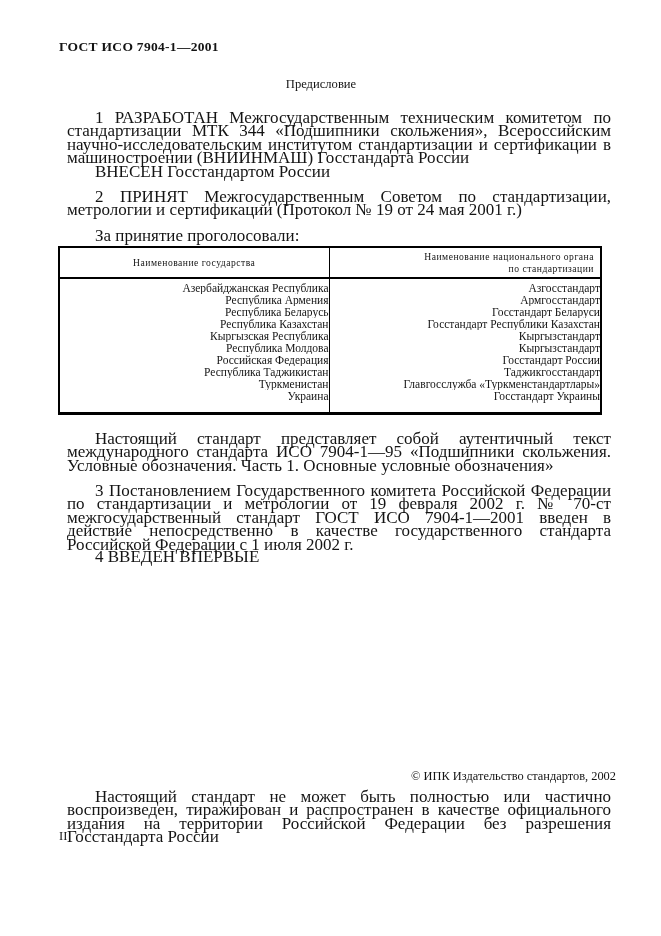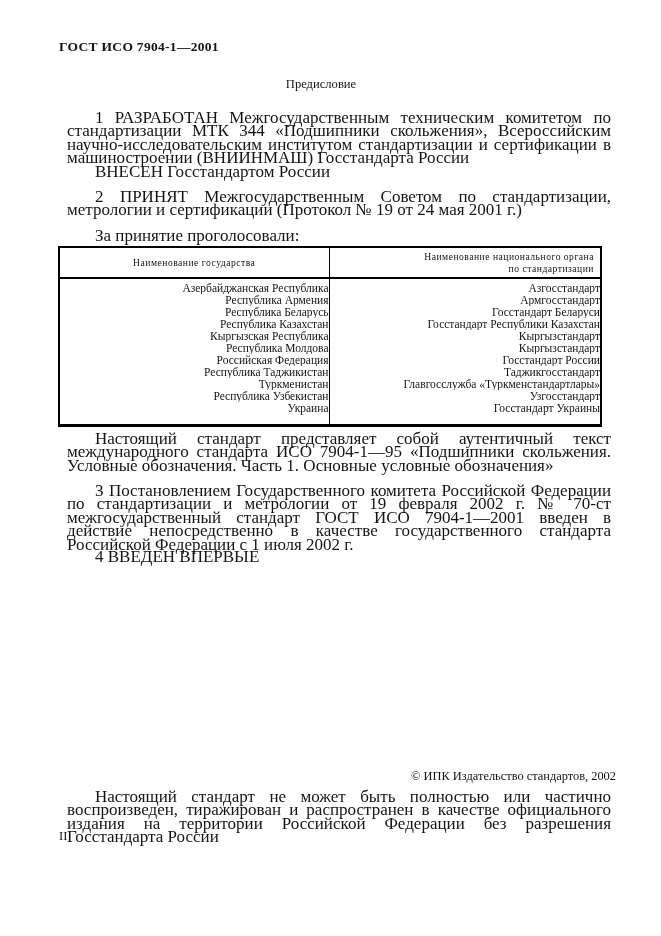--- a/index.html
+++ b/index.html
@@ -176,24 +176,20 @@
         </tr>
         <tr>
           <td class="state-cell">Республика Таджикистан</td>
           <td class="body-cell">Таджикгосстандарт</td>
         </tr>
         <tr>
           <td class="state-cell">Туркменистан</td>
           <td class="body-cell">Главгосслужба «Туркменстандартлары»</td>
         </tr>
         <tr>
-          <td class="state-cell">Республика Узбекистан</td>
-          <td class="body-cell">Узгосстандарт</td>
-        </tr>
-        <tr>
           <td class="state-cell">Украина</td>
           <td class="body-cell">Госстандарт Украины</td>
         </tr>
       </tbody>
   </table>
 
   <p class="para pos-p3">Настоящий стандарт представляет собой аутентичный текст международного стандарта ИСО 7904-1—95 «Подшипники скольжения. Условные обозначения. Часть 1. Основные условные обозначения»</p>
 
   <p class="para pos-p4">3 Постановлением Государственного комитета Российской Федерации по стандартизации и метрологии от 19 февраля 2002 г. № 70-ст межгосударственный стандарт ГОСТ ИСО 7904-1—2001 введен в действие непосредственно в качестве государственного стандарта Российской Федерации с 1 июля 2002 г.</p>
 

